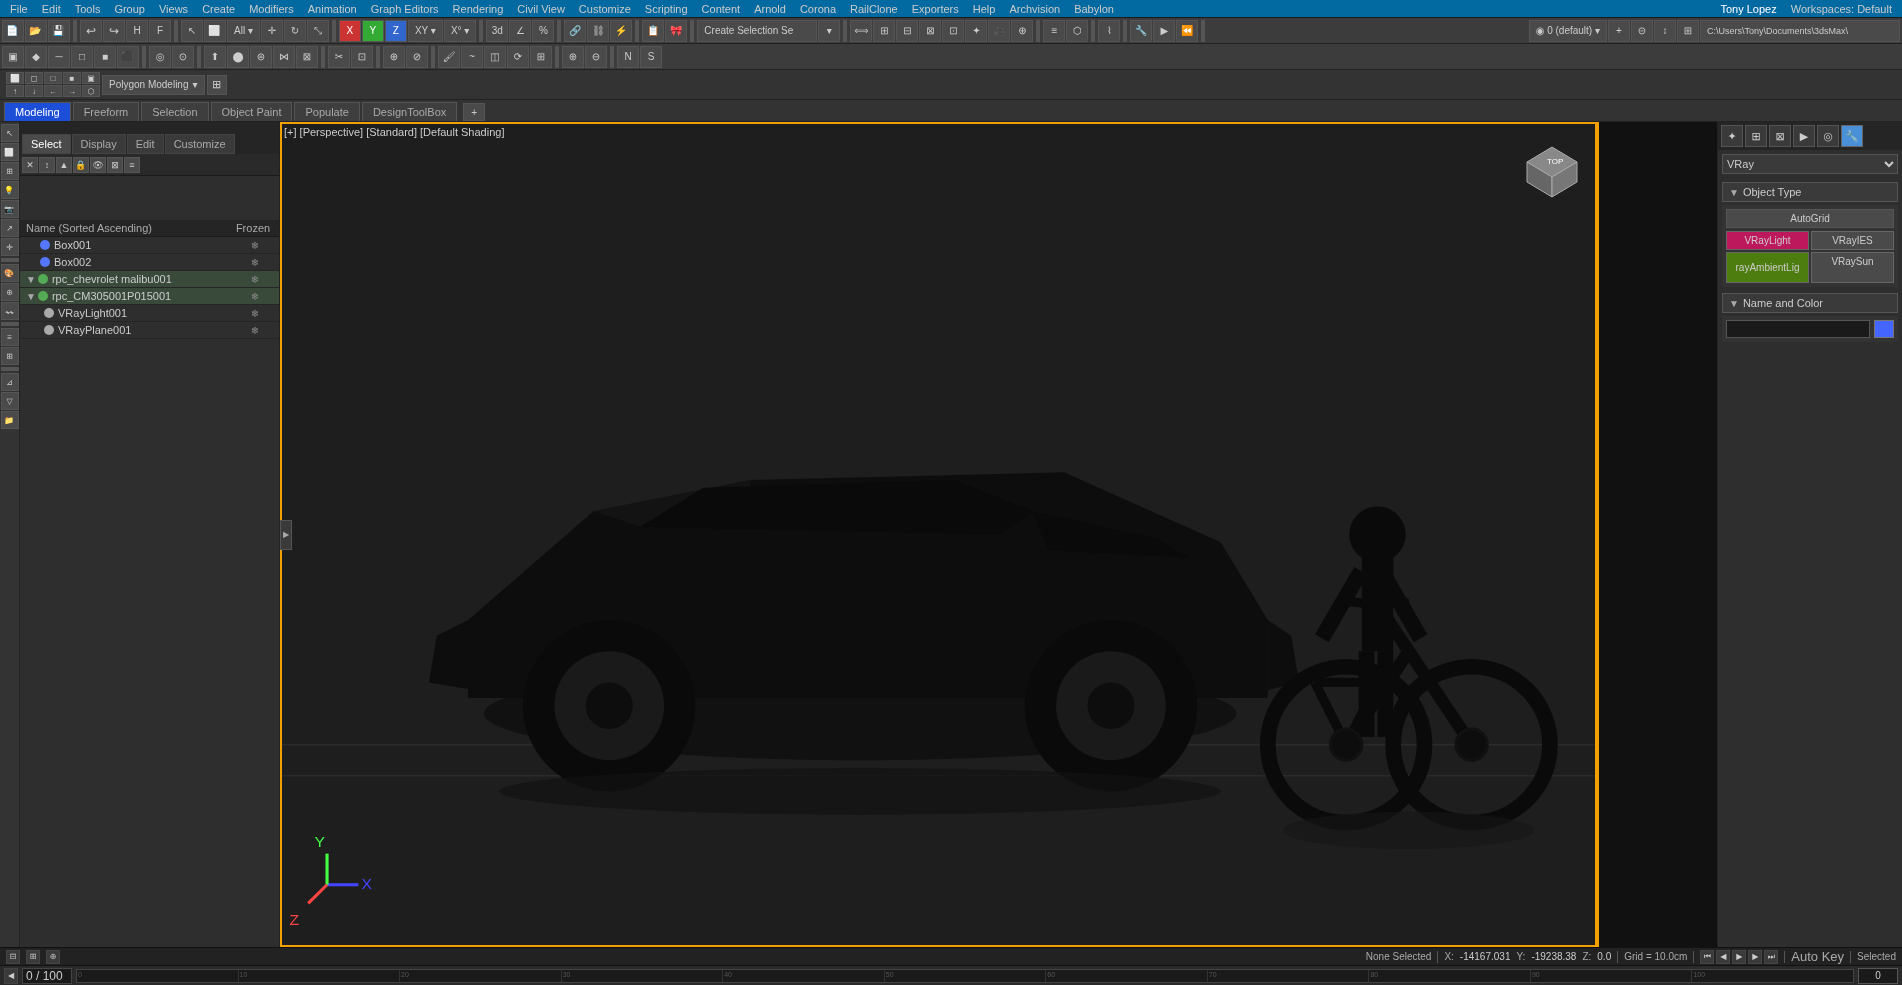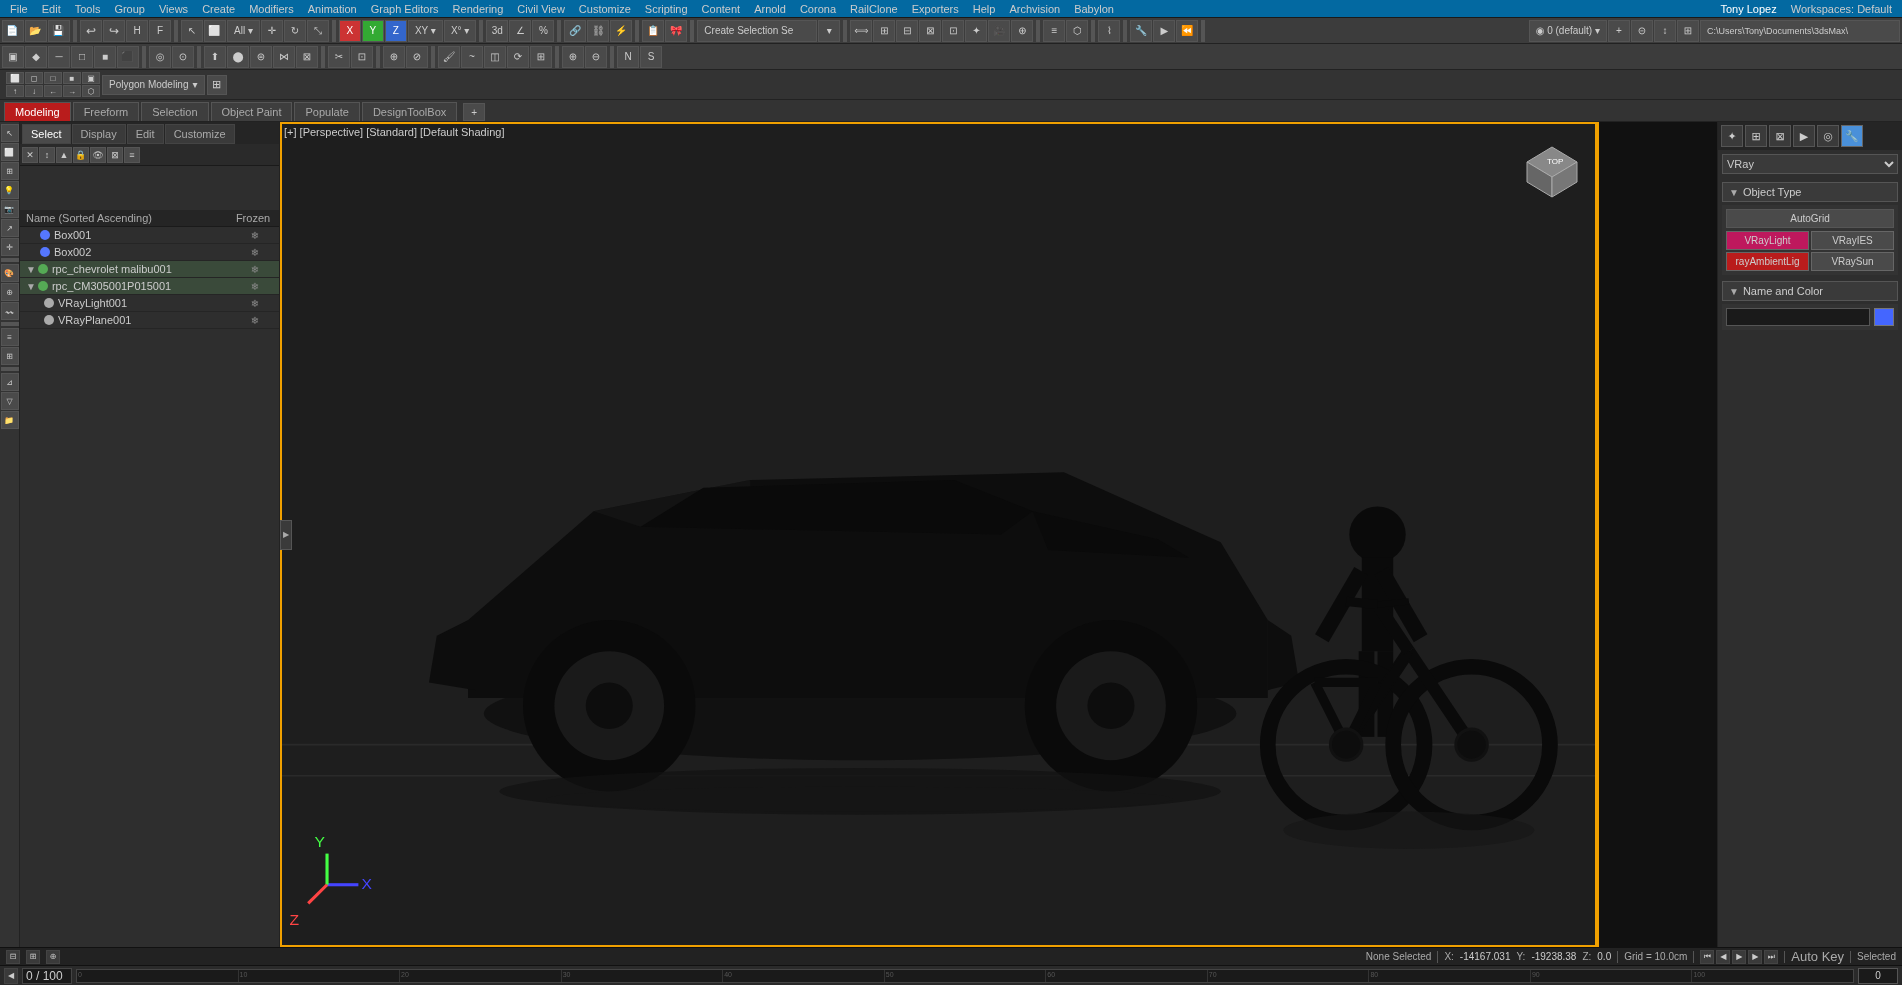--- a/index.html
+++ b/index.html
@@ -97,21 +97,21 @@
       padding: 3px 10px;
       background: #3e3e3e;
       border: 1px solid #555;
       border-bottom: none;
       color: #aaa;
       cursor: pointer;
       font-size: 11px;
       margin-right: 2px;
     }
     .tab.active {
-      background: #b91c1c;
+      background: #1d4ed8;
       color: #fff;
       margin-top: 16px;
     }
 
     
     #left-toolbar {
       width: 20px;
       background: #333;
       display: flex;
       flex-direction: column;
@@ -389,21 +389,21 @@
     <div class="lt-btn">≡</div>
     <div class="lt-btn">⊞</div>
     <div style="height:4px;width:18px;background:#555;margin:1px 0;"></div>
     <div class="lt-btn">⊿</div>
     <div class="lt-btn">▽</div>
     <div class="lt-btn">📁</div>
   </div>
 
   <div id="scene-panel" style="width:260px;background:#2e2e2e;border-right:1px solid #222;display:flex;flex-direction:column;">
 
-    <div style="display:flex;background:#252525;padding:2px 2px 0;gap:1px;">
+    <div style="display:flex;background:#252525;padding:12px 2px 0;gap:1px;">
       <div class="scene-tab active">Select</div>
       <div class="scene-tab">Display</div>
       <div class="scene-tab">Edit</div>
       <div class="scene-tab">Customize</div>
     </div>
 
     <div style="height:22px;background:#2a2a2a;display:flex;align-items:center;padding:0 2px;gap:1px;border-bottom:1px solid #1a1a1a;">
       <div class="tb-btn" style="width:16px;height:16px;font-size:9px">✕</div>
       <div class="tb-btn" style="width:16px;height:16px;font-size:9px">↕</div>
       <div class="tb-btn" style="width:16px;height:16px;font-size:9px">▲</div>
@@ -579,21 +579,21 @@
           <div style="margin-bottom:3px;">
             <div style="padding:3px 6px;background:#4a4a4a;border:1px solid #555;color:#ccc;font-size:10px;cursor:pointer;text-align:center;width:100%;">AutoGrid</div>
           </div>
 
           <div style="display:grid;grid-template-columns:1fr 1fr;gap:2px;margin-bottom:2px;">
             <div style="padding:3px 4px;background:#be185d;border:1px solid #666;color:#ccc;font-size:10px;cursor:pointer;text-align:center;">VRayLight</div>
             <div style="padding:3px 4px;background:#4a4a4a;border:1px solid #666;color:#ccc;font-size:10px;cursor:pointer;text-align:center;">VRayIES</div>
           </div>
 
           <div style="display:grid;grid-template-columns:1fr 1fr;gap:2px;">
-            <div style="padding:3px 4px;background:#b91c1c;border:1px solid #666;color:#ccc;font-size:10px;cursor:pointer;text-align:center;">rayAmbientLig</div>
+            <div style="padding:9px 4px;background:#4d7c0f;border:1px solid #666;color:#ccc;font-size:10px;cursor:pointer;text-align:center;">rayAmbientLig</div>
             <div style="padding:3px 4px;background:#4a4a4a;border:1px solid #666;color:#ccc;font-size:10px;cursor:pointer;text-align:center;">VRaySun</div>
           </div>
         </div>
       </div>
 
       
       <div>
         <div style="display:flex;align-items:center;background:#3a3a3a;padding:3px 6px;cursor:pointer;border:1px solid #555;margin-bottom:3px;">
           <span style="font-size:10px;color:#aaa;margin-right:4px;">▼</span>
           <span style="font-size:11px;color:#ccc;flex:1;">Name and Color</span>

